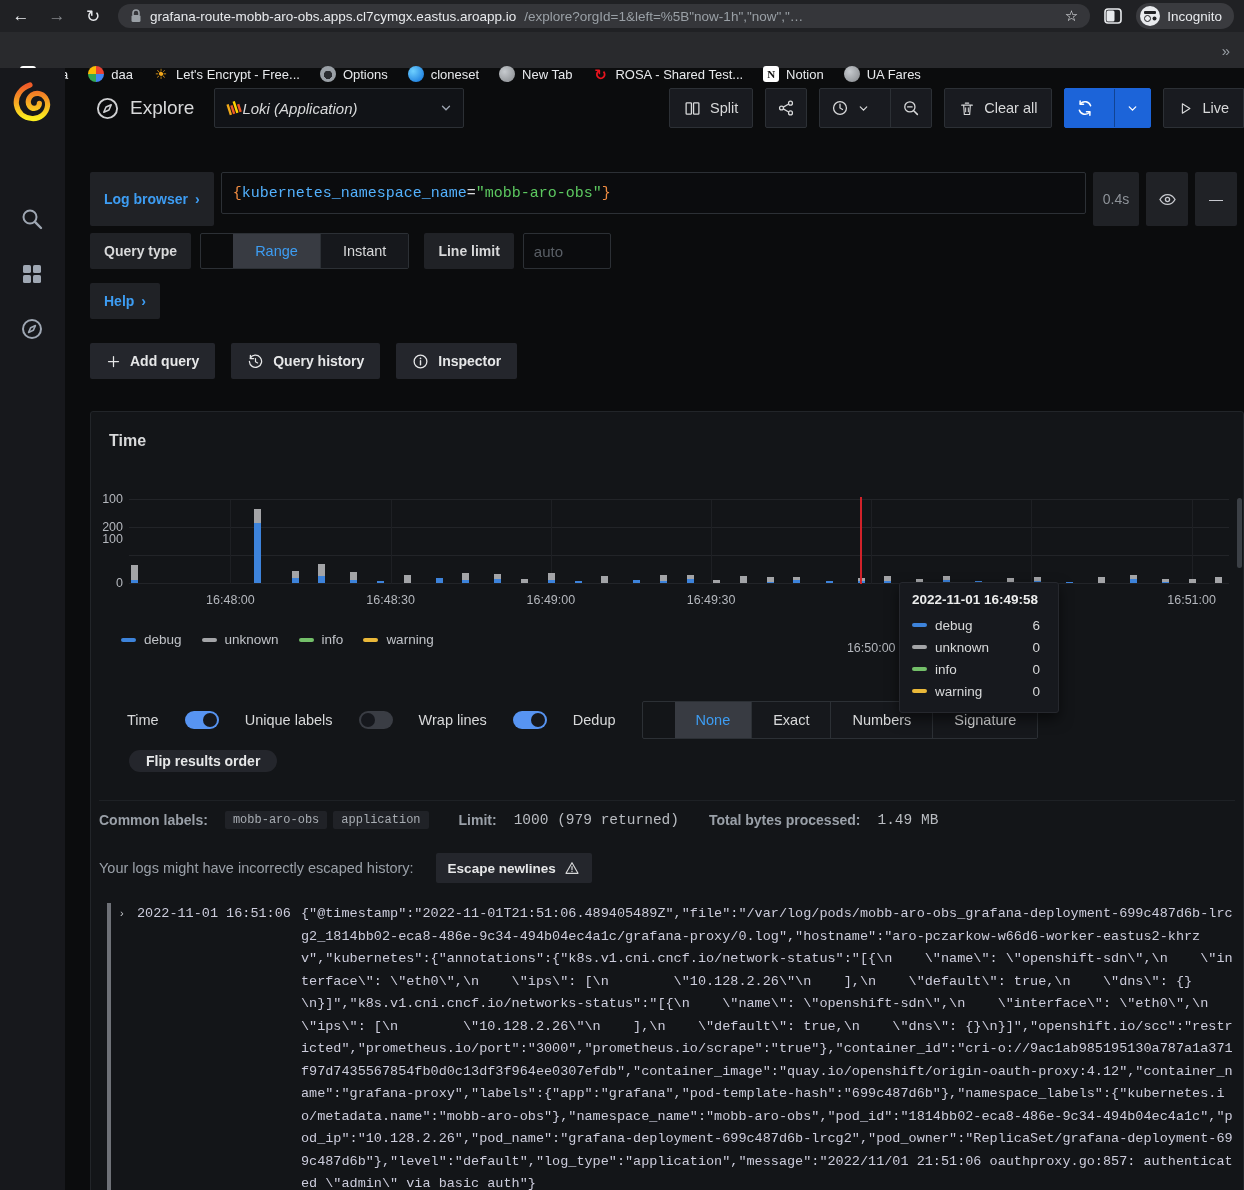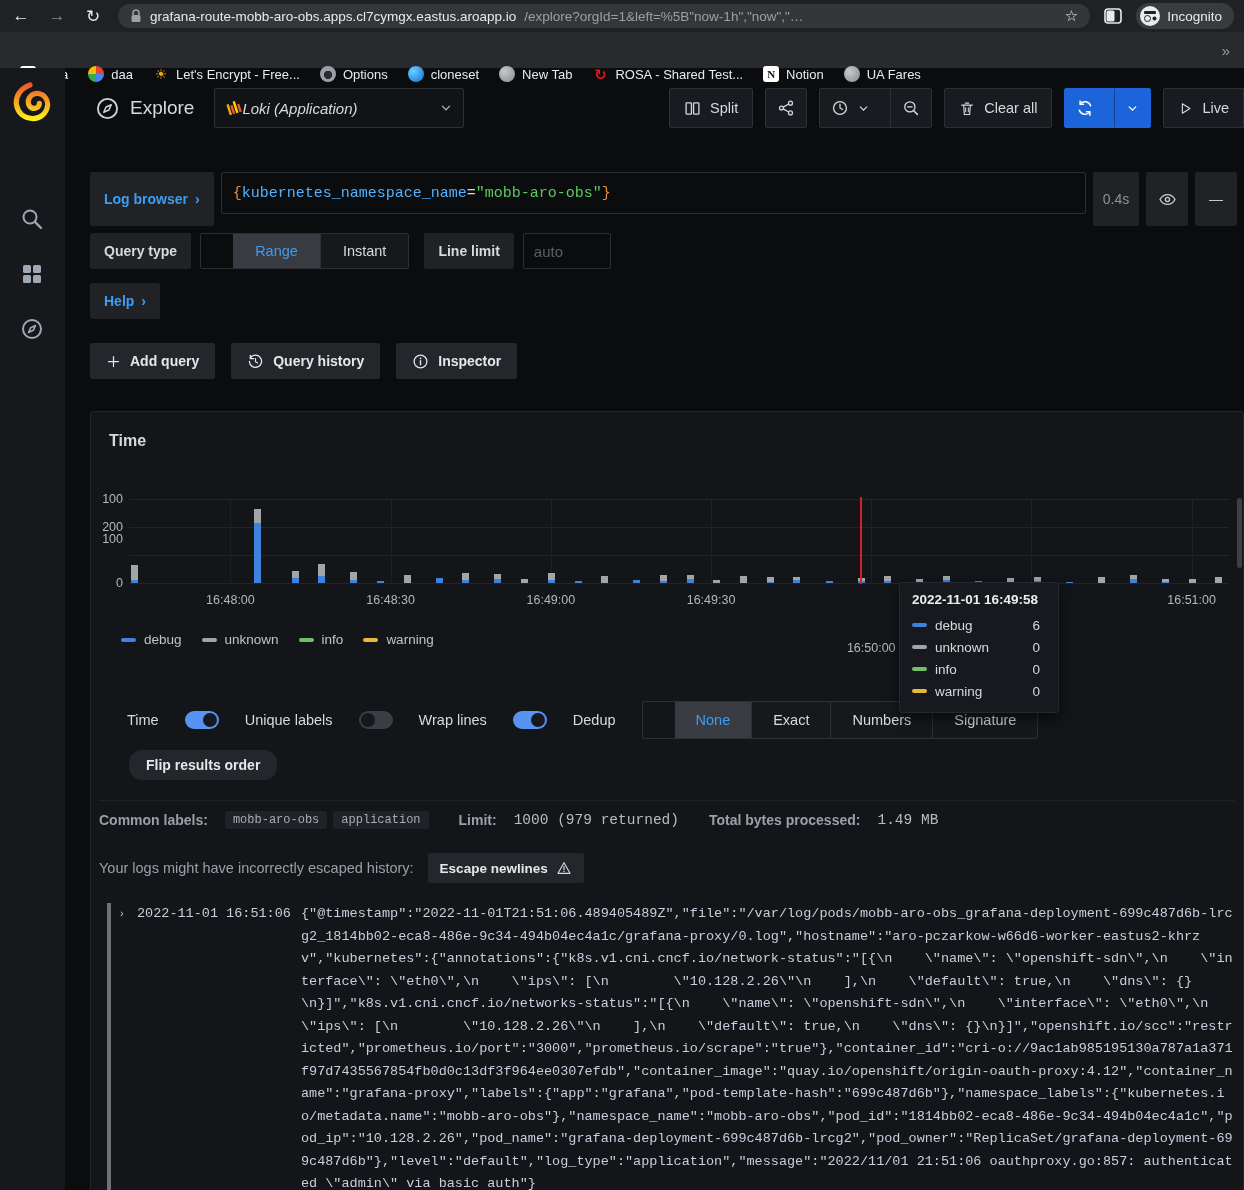--- a/index.html
+++ b/index.html
@@ -97,30 +97,30 @@
 
   .controls { position:absolute; left:36px; top:289px; display:flex; align-items:center; gap:26px; height:38px; }
   .ctl-label { color:#d8d9da; font-size:14.5px; font-weight:500; }
   .switch { width:34px; height:18px; border-radius:9px; position:relative; }
   .switch.on { background:#5794f2; }
   .switch.off { background:#3a3d44; }
   .switch:after { content:""; position:absolute; top:2px; width:14px; height:14px; border-radius:50%; background:#16181d; }
   .switch.on:after { right:2px; } .switch.off:after { left:2px; }
   #dedup { height:38px; }
   #dedup > div { padding:0 21px; font-size:14.5px; }
-  .flip { position:absolute; left:38px; top:338px; height:30px; background:#24262c; border-radius:13px; display:flex; align-items:center; padding:0 17px; color:#e6e7e8; font-size:14px; font-weight:bold; }
+  .flip { position:absolute; left:38px; top:338px; height:22px; background:#24262c; border-radius:13px; display:flex; align-items:center; padding:0 17px; color:#e6e7e8; font-size:14px; font-weight:bold; }
   .pdivider { position:absolute; left:8px; right:8px; top:388px; height:1px; background:#1e2125; }
   .meta { position:absolute; left:8px; top:399px; display:flex; align-items:center; gap:30px; }
   .meta-grp { display:flex; align-items:center; gap:17px; }
   .meta-label { color:#9aa0a8; font-size:14px; font-weight:bold; }
   .badge { background:#202227; border-radius:2px; padding:2px 8px; color:#a8adb3; font-size:12px; font-family:"Liberation Mono","DejaVu Sans Mono",monospace; }
   .meta-val { color:#b9bcc1; font-size:14.5px; font-family:"Liberation Mono","DejaVu Sans Mono",monospace; }
   .escape-row { position:absolute; left:8px; top:441px; display:flex; align-items:center; gap:14px; }
   .esc-notice { color:#9aa0a8; font-size:14.5px; }
-  .esc-btn { height:30px; background:#24262c; border-radius:2px; display:flex; align-items:center; gap:8px; padding:0 12px; color:#e6e7e8; font-size:13.5px; font-weight:bold; }
+  .esc-btn { height:30px; background:#24262c; border-radius:2px; display:flex; align-items:center; gap:8px; padding:0 12px; color:#e6e7e8; font-size:13.5px; font-weight:bold;margin-left:8px; }
   .logrow { position:absolute; left:16px; right:8px; top:491px; bottom:0; display:flex; align-items:flex-start; overflow:hidden; }
   .stripe { width:4px; align-self:stretch; background:#6e7177; flex:none; margin-right:9px; }
   .log-chev { color:#c7c9ce; font-size:11px; width:12px; margin-top:4px; flex:none; }
   .log-ts { color:#ccccdc; font-size:13.5px; line-height:22.5px; white-space:nowrap; margin:0 10px 0 5px; flex:none; }
   .log-msg { flex:1; color:#ccccdc; font-size:13.5px; line-height:22.5px; white-space:pre-wrap; word-break:break-all; }
   svg.i { display:block; }
 </style>
 </head>
 <body>
 

